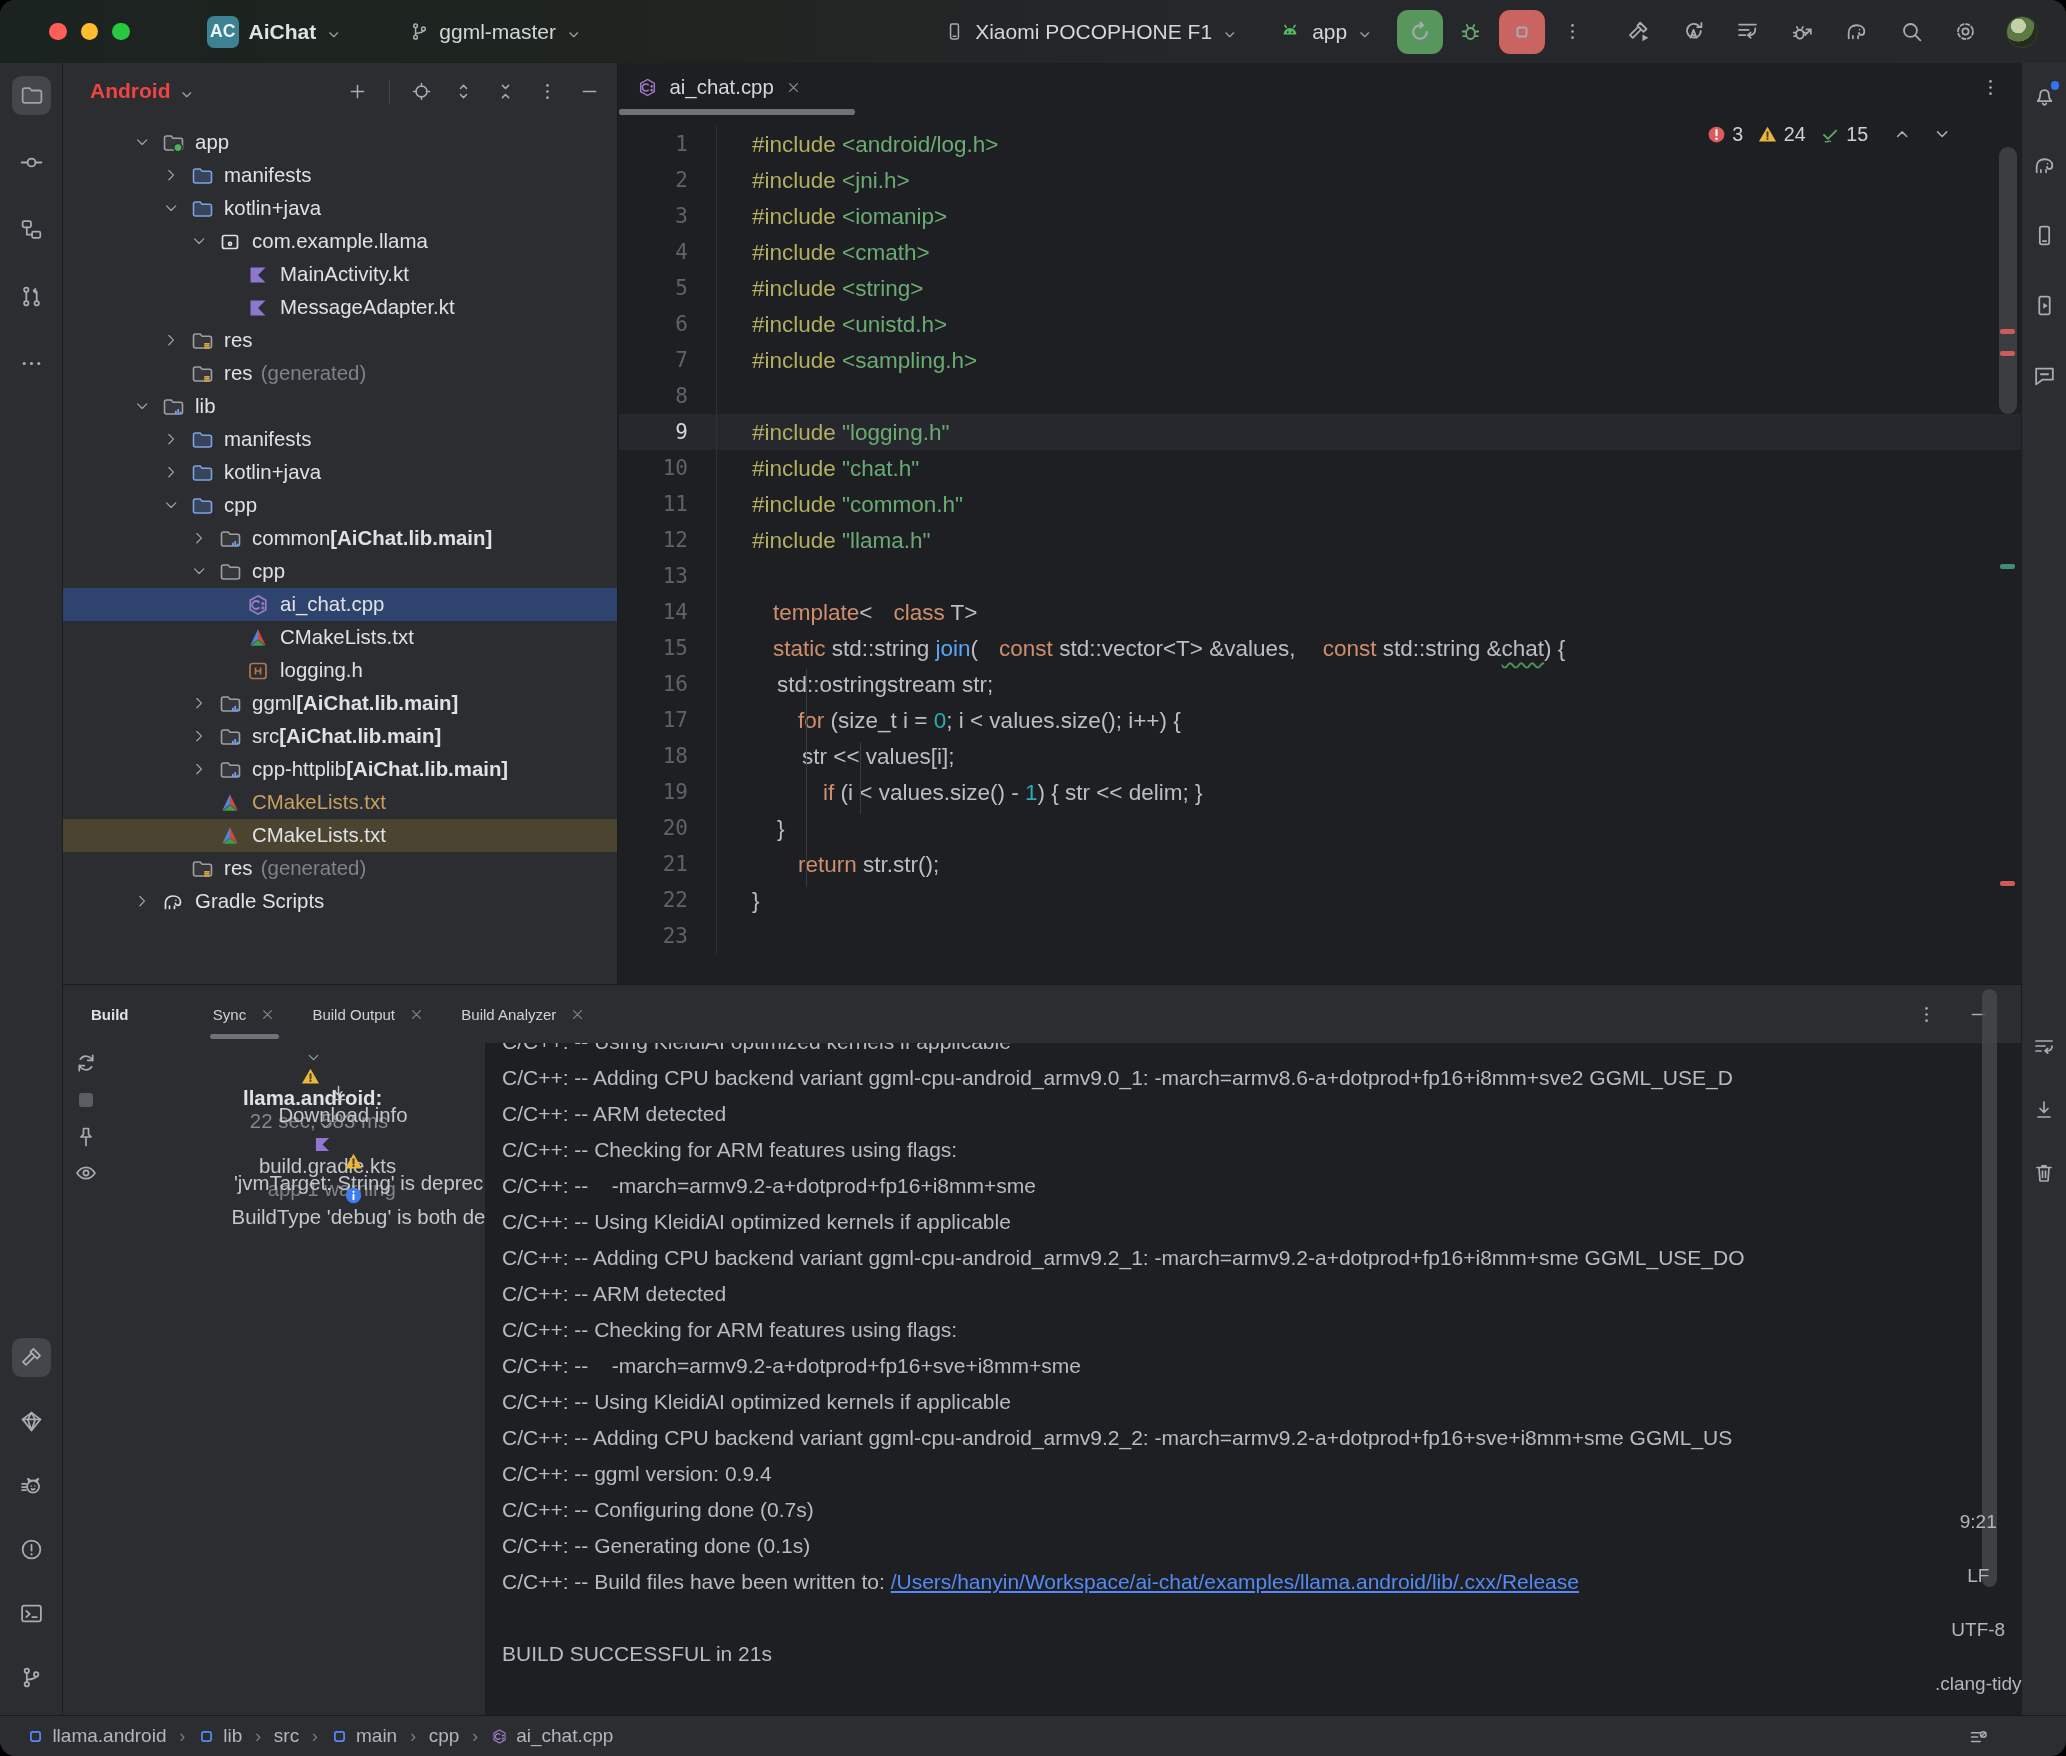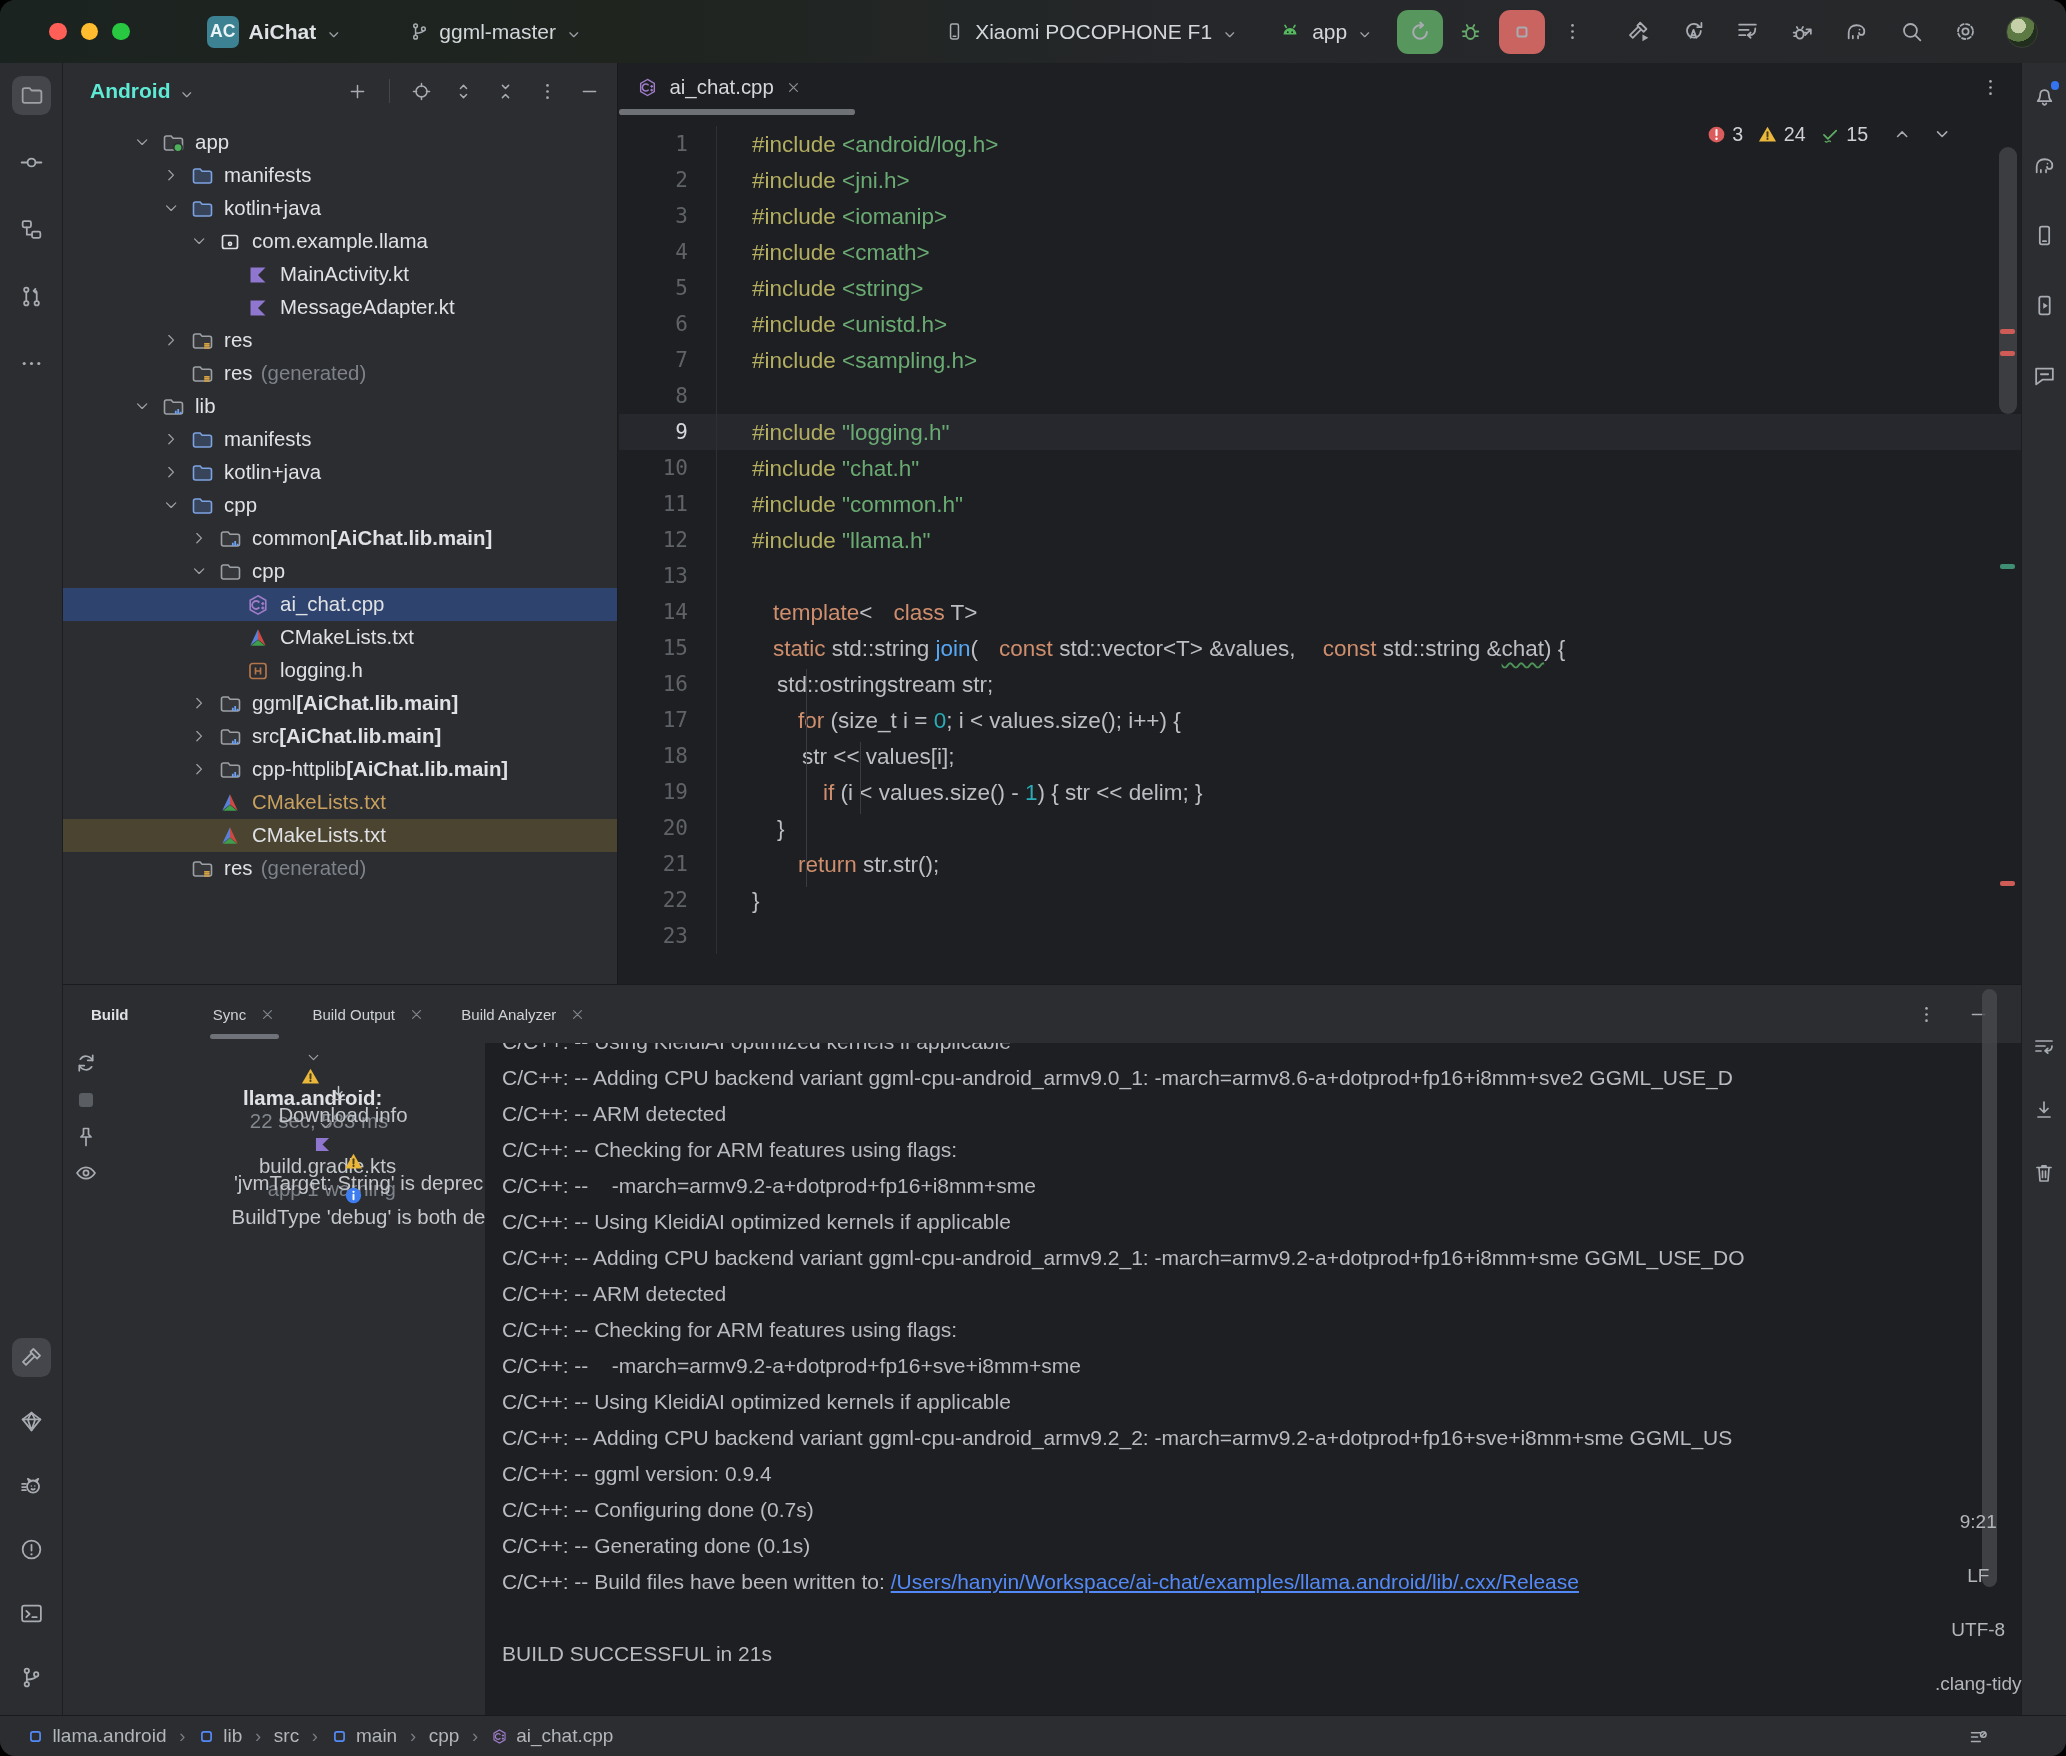--- a/index.html
+++ b/index.html
@@ -44,21 +44,21 @@
   .sbtn.active { background:#44464b; color:#d5d8dc; }
   .stripe-right { position:absolute; right:0; top:63px; bottom:41px; width:45px; background:#2b2d30;
     border-left:0.7px solid #1c1d1f; }
   .stripe-right .sgrp { position:absolute; top:12.7px; left:0; right:0; gap:31px; }
   .console-actions { position:absolute; top:972px; left:0; right:0; display:flex; flex-direction:column; align-items:center; gap:39px; }
   .belldot { position:absolute; top:-1.4px; right:-2.8px; width:8.4px; height:8.4px; border-radius:50%; background:#3574f0; }
 
   
   .project-panel { position:absolute; left:63px; top:63px; width:555px; height:921px;
     background:#2b2d30; border-right:0.7px solid #191a1c; overflow:hidden; }
-  .panel-header { height:56px; display:flex; align-items:center; padding:0 17px 0 27px; color:#5eead4; font-size:21px; font-weight:600; }
+  .panel-header { height:56px; display:flex; align-items:center; padding:0 17px 0 27px; color:#ef4444; font-size:21px; font-weight:600; }
   .ph-actions { margin-left:auto; display:flex; align-items:center; gap:21px; color:#a8acb2; }
   .vsep { width:0.7px; height:24px; background:#44464b; }
   .tree { padding-top:7px; }
   .trow { height:33px; display:flex; align-items:center; font-size:20.4px; color:#dfe1e5; white-space:nowrap; }
   .trow .chevbox { width:25px; height:25px; flex:none; margin-right:5.6px; color:#9da1a6; display:grid; place-items:center; }
   .trow .chevbox svg { width:18.3px; height:18.3px; }
   .trow .chevbox.open svg { transform:rotate(90deg); }
   .trow .ticon { width:24px; height:24px; flex:none; margin-right:10.5px; }
   .trow.selected { background:#2e436e; }
   .trow.droprow { background:#4b4430; }
@@ -712,20 +712,33 @@
           <span>CMakeLists.txt</span>
         </div>
         <div class="trow " style="padding-left:96px">
     <span class="chevbox"></span>
           <span class="ticon"><svg viewBox="0 0 24 24" fill="none" stroke-width="1.6">
               <path d="M3.5 7c0-1.1.9-2 2-2h4.6l2 2.2h7.4c1.1 0 2 .9 2 2V17c0 1.1-.9 2-2 2h-14c-1.1 0-2-.9-2-2z" stroke="#9da1a6" fill="rgba(255,255,255,.05)"></path>
               <path d="M14.2 14.8h5.4M14.2 16.9h5.4M14.2 19h5.4" stroke="#d8a343" stroke-width="1.7"></path>
             </svg></span>
           <span>res</span>
           <span class="tdim">(generated)</span>
+        </div>
+        <div class="trow " style="padding-left:67px">
+    <span class="chevbox ">
+            <svg viewBox="0 0 24 24" fill="none" stroke="currentColor" stroke-width="1.7" stroke-linecap="round" stroke-linejoin="round">
+              <path d="M9 6l6 6-6 6"></path>
+            </svg>
+          </span>
+          <span class="ticon"><svg viewBox="0 0 24 24" fill="none" stroke="currentColor" stroke-width="1.7" stroke-linecap="round" stroke-linejoin="round">
+              <path d="M4.5 18.5v-5.2C4.5 8.6 7.7 6 12 6c4.3 0 7.5 2.3 7.5 5.9 0 2-1.2 3.4-2.9 3.4-1.3 0-2.1-.8-2.2-2"></path>
+              <path d="M8.5 18.5v-2.3M13.5 18.5v-2.3"></path>
+              <circle cx="14.9" cy="10.2" r=".8" fill="currentColor" stroke="none"></circle>
+            </svg></span>
+          <span>Gradle Scripts</span>
         </div>
       </div>
   </div>
 
   <div class="editor">
     <div class="tabbar">
       <div class="etab">
         <span class="icon i30">
             <svg viewBox="0 0 24 24" fill="none" stroke="#9e7cc7" stroke-width="1.6">
               <path d="M12 2.8l7.8 4.5v9.4L12 21.2l-7.8-4.5V7.3z"></path>

